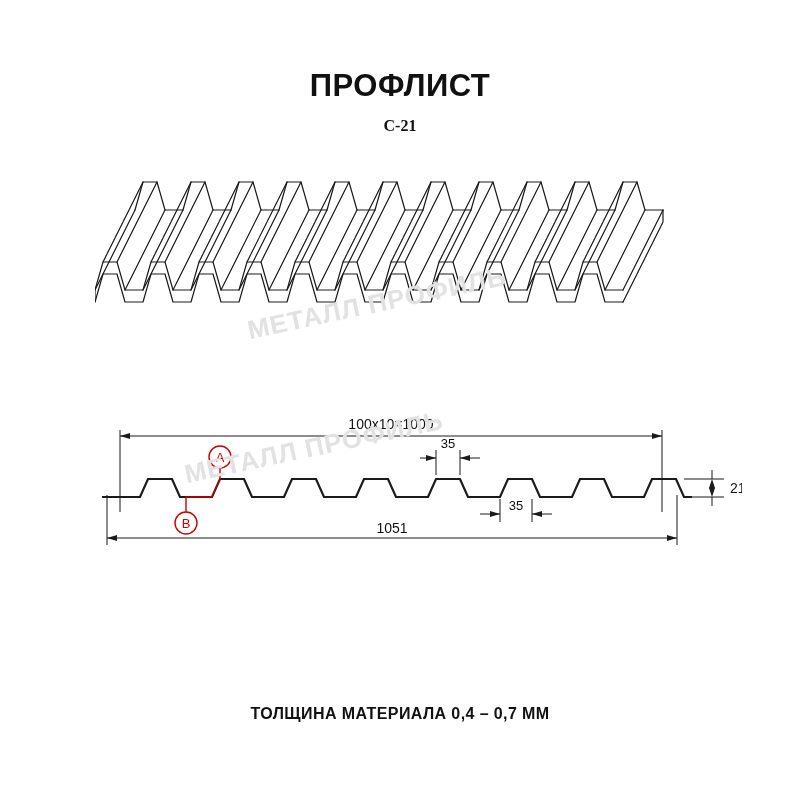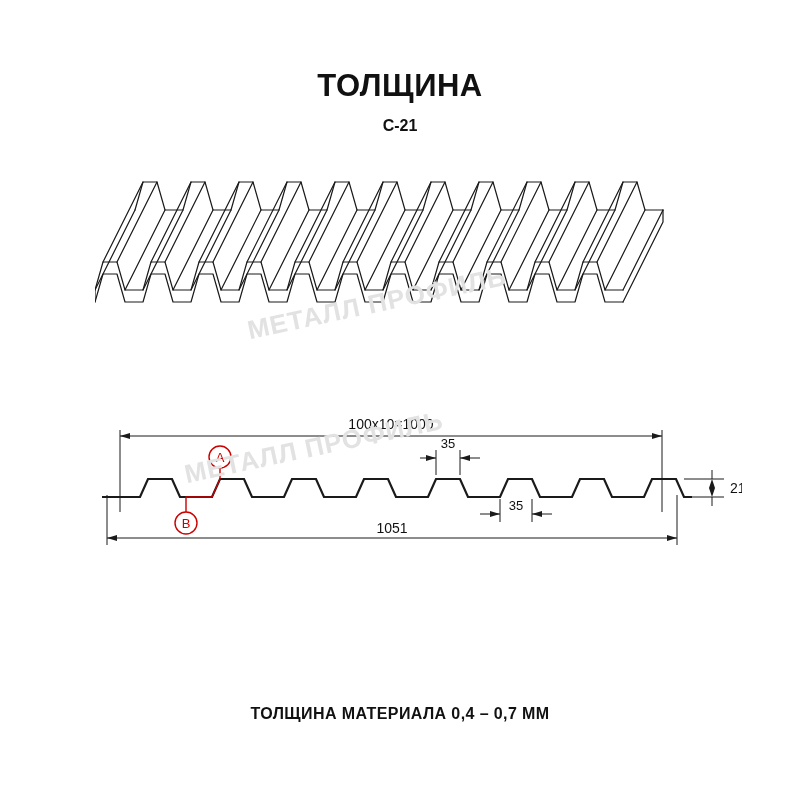--- a/index.html
+++ b/index.html
@@ -33,20 +33,21 @@
   }
   .subtitle {
     position: absolute;
     left: 0;
     right: 0;
     top: 117px;
     text-align: center;
     font-size: 16px;
     font-weight: bold;
     color: #111111;
+    font-family: Liberation Serif, serif;
   }
   .footer-note {
     position: absolute;
     left: 0;
     right: 0;
     top: 705px;
     text-align: center;
     font-size: 16px;
     font-weight: bold;
     letter-spacing: 0.4px;
@@ -79,21 +80,21 @@
   .wm1 { left: 245px; top: 288px; transform: rotate(-12deg); }
   .wm2 { left: 182px; top: 432px; transform: rotate(-12deg); }
   svg { display: block; }
   text { font-family: "Liberation Sans", sans-serif; }
 </style>
 </head>
 <body>
 
 <div class="page">
 
-  <div class="title">ТОЛЩИНА</div>
+  <div class="title">ПРОФЛИСТ</div>
   <div class="subtitle">С-21</div>
 
   <div class="iso-wrap">
     <svg width="620" height="160" viewBox="0 0 620 160">
       <g fill="none" stroke="#1a1a1a" stroke-width="1.2" stroke-linejoin="round" stroke-linecap="round">
 
         <path d="M40,40 L48,12 L62,12 L70,40 L88,40 L96,12 L110,12 L118,40 L136,40 L144,12 L158,12 L166,40 L184,40 L192,12 L206,12 L214,40 L232,40 L240,12 L254,12 L262,40 L280,40 L288,12 L302,12 L310,40 L328,40 L336,12 L350,12 L358,40 L376,40 L384,12 L398,12 L406,40 L424,40 L432,12 L446,12 L454,40 L472,40 L480,12 L494,12 L502,40 L520,40 L528,12 L542,12 L550,40 L568,40"></path>
 
         <path d="M0,120 L8,92 L22,92 L30,120 L48,120 L56,92 L70,92 L78,120 L96,120 L104,92 L118,92 L126,120 L144,120 L152,92 L166,92 L174,120 L192,120 L200,92 L214,92 L222,120 L240,120 L248,92 L262,92 L270,120 L288,120 L296,92 L310,92 L318,120 L336,120 L344,92 L358,92 L366,120 L384,120 L392,92 L406,92 L414,120 L432,120 L440,92 L454,92 L462,120 L480,120 L488,92 L502,92 L510,120 L528,120"></path>
 

